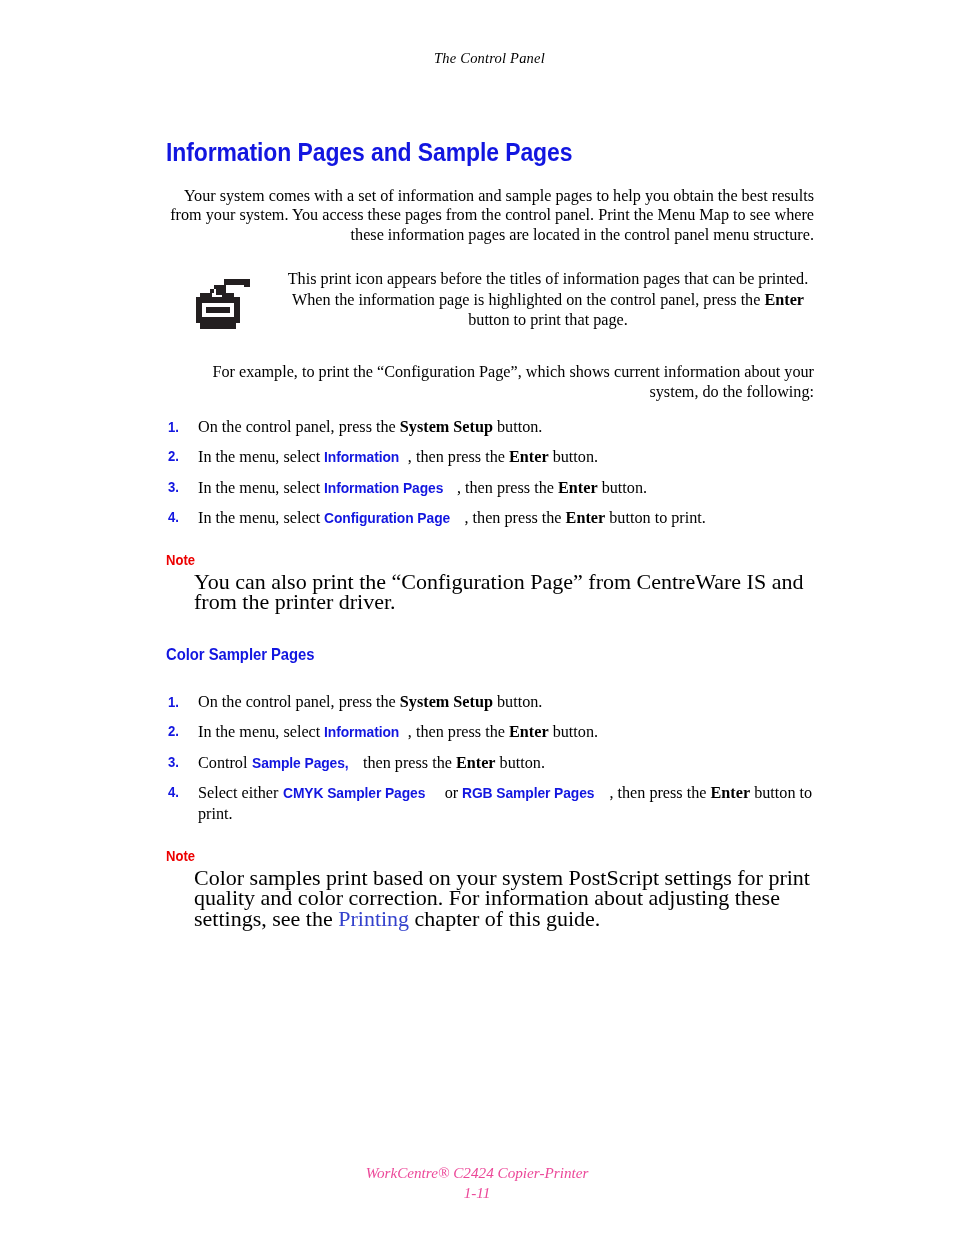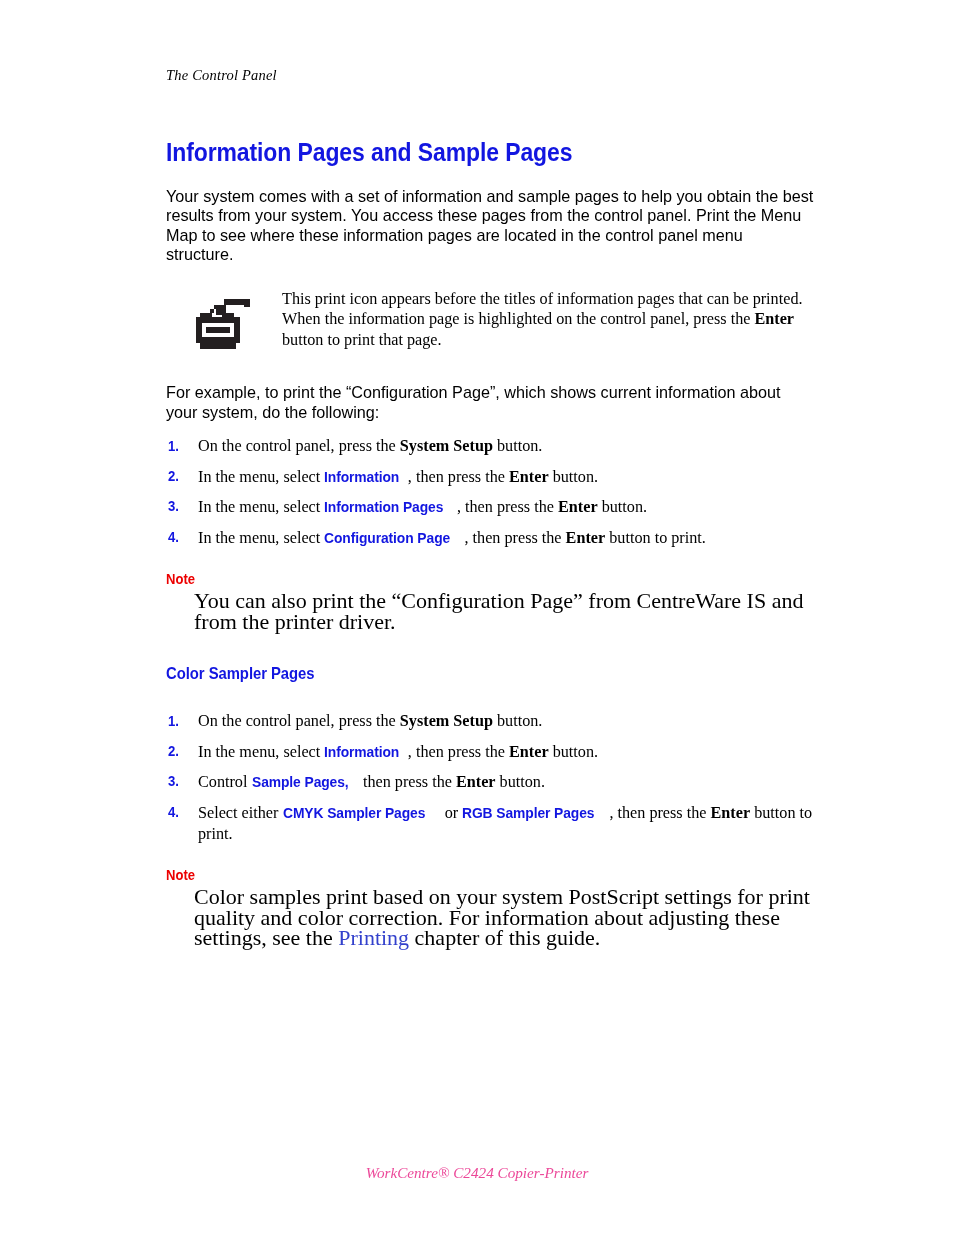--- a/index.html
+++ b/index.html
@@ -18,27 +18,26 @@
     background: #ffffff;
     overflow: hidden;
   }
 
   
   .running-header {
     position: absolute;
     left: 166px;
     top: 50px;
     width: 647px;
-    text-align: left;
+    text-align: center;
     font-family: "Liberation Serif", "DejaVu Serif", serif;
     font-style: italic;
     font-size: 14.5px;
     color: #000;
     letter-spacing: 0.2px;
-    margin-top: 17px;
   }
 
   
   .content {
     position: absolute;
     left: 166px;
     top: 98px;
     width: 648px;
     margin-top: 40px;
   }
@@ -70,26 +69,26 @@
     font-weight: bold;
     font-size: 14.5px;
     color: #ec0000;
     margin: 0;
     transform: scaleX(0.90);
     transform-origin: left center;
   }
 
   
   .body-text {
-    font-family: Liberation Sans, sans-serif;
+    font-family: Liberation Serif, serif;
     font-size: 16.2px;
     line-height: 19.6px;
     color: #000;
     margin: 0;
-    text-align: left;
+    text-align: right;
   }
   .note-body {
     font-family: "Liberation Serif", "DejaVu Serif", serif;
     font-size: 22px;
     line-height: 20.5px;
     color: #000;
     margin: 4px 0 0 28px;
     width: 620px;
   }
 
@@ -121,20 +120,21 @@
     width: 58px;
     height: 56px;
     margin: 6px 30px 0 28px;
     flex: 0 0 auto;
   }
   .callout-text {
     width: 534px;
     font-family: "Liberation Serif", "DejaVu Serif", serif;
     font-size: 16.2px;
     line-height: 20.4px;
+    text-align: center;
   }
 
   
   ol.steps {
     list-style: none;
     margin: 14px 0 0 0;
     padding: 0;
   }
   ol.steps li {
     position: relative;
@@ -268,15 +268,16 @@
 
     <div class="note-label">Note</div>
     <p class="note-body">
       <span>Color samples print based on your system PostScript settings for print quality and color correction. For information about adjusting these settings, see the </span><span class="xref">Printing</span><span> chapter of this guide.</span>
     </p>
 
   </div>
 
   <div class="footer">
     <div>WorkCentre® C2424 Copier-Printer</div>
+    <div>1-11</div>
   </div>
 
 </div>
 
 </body></html>

